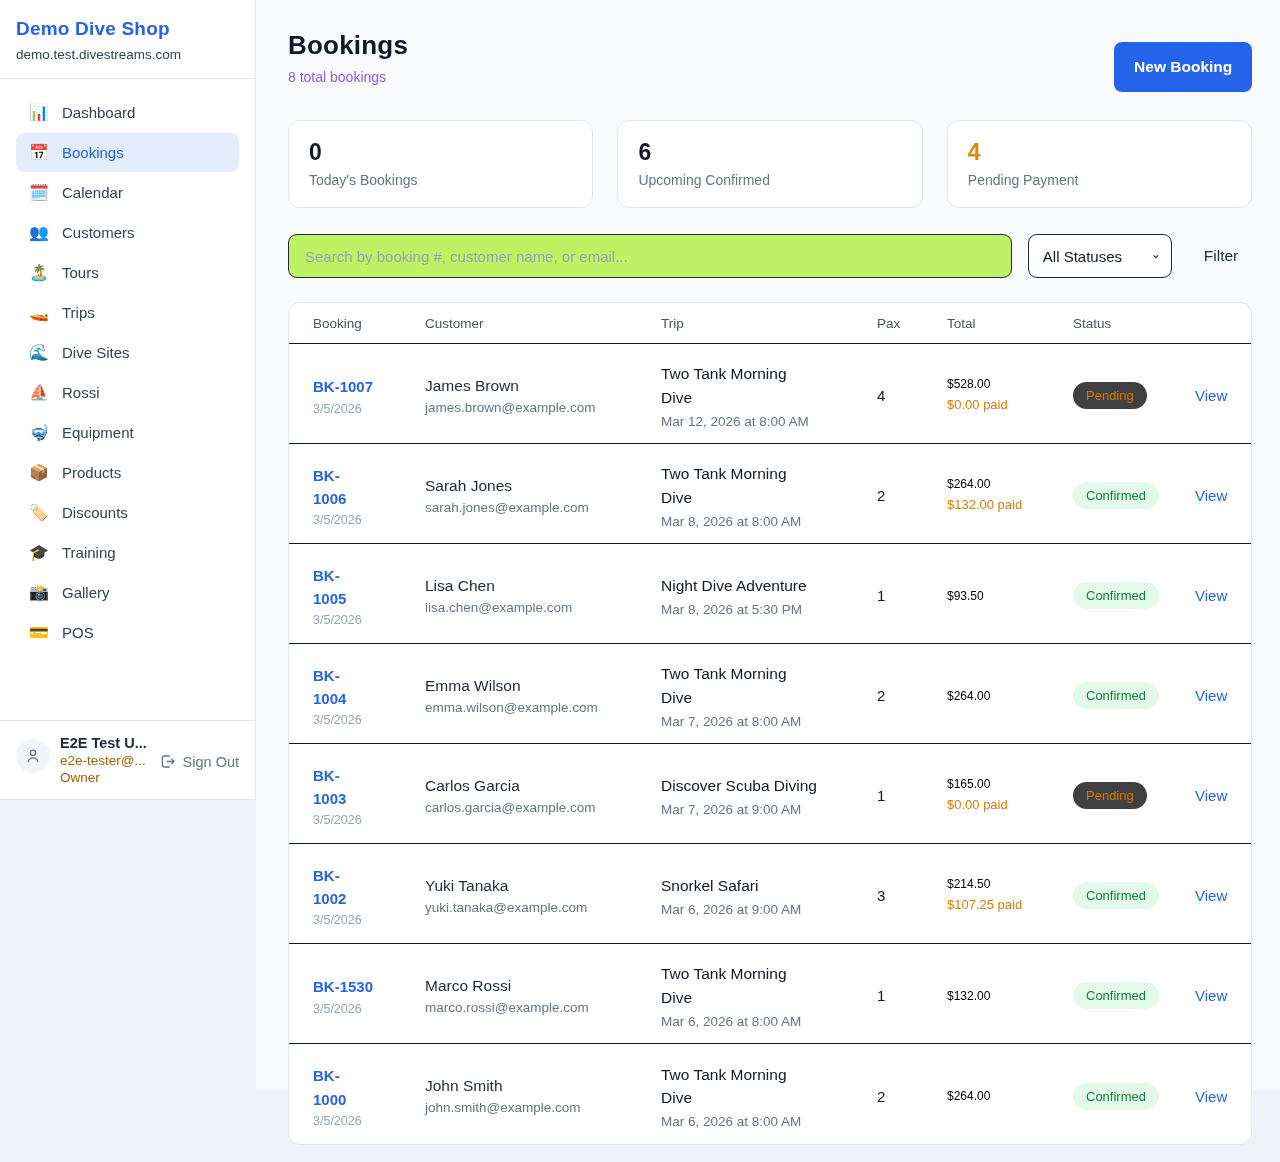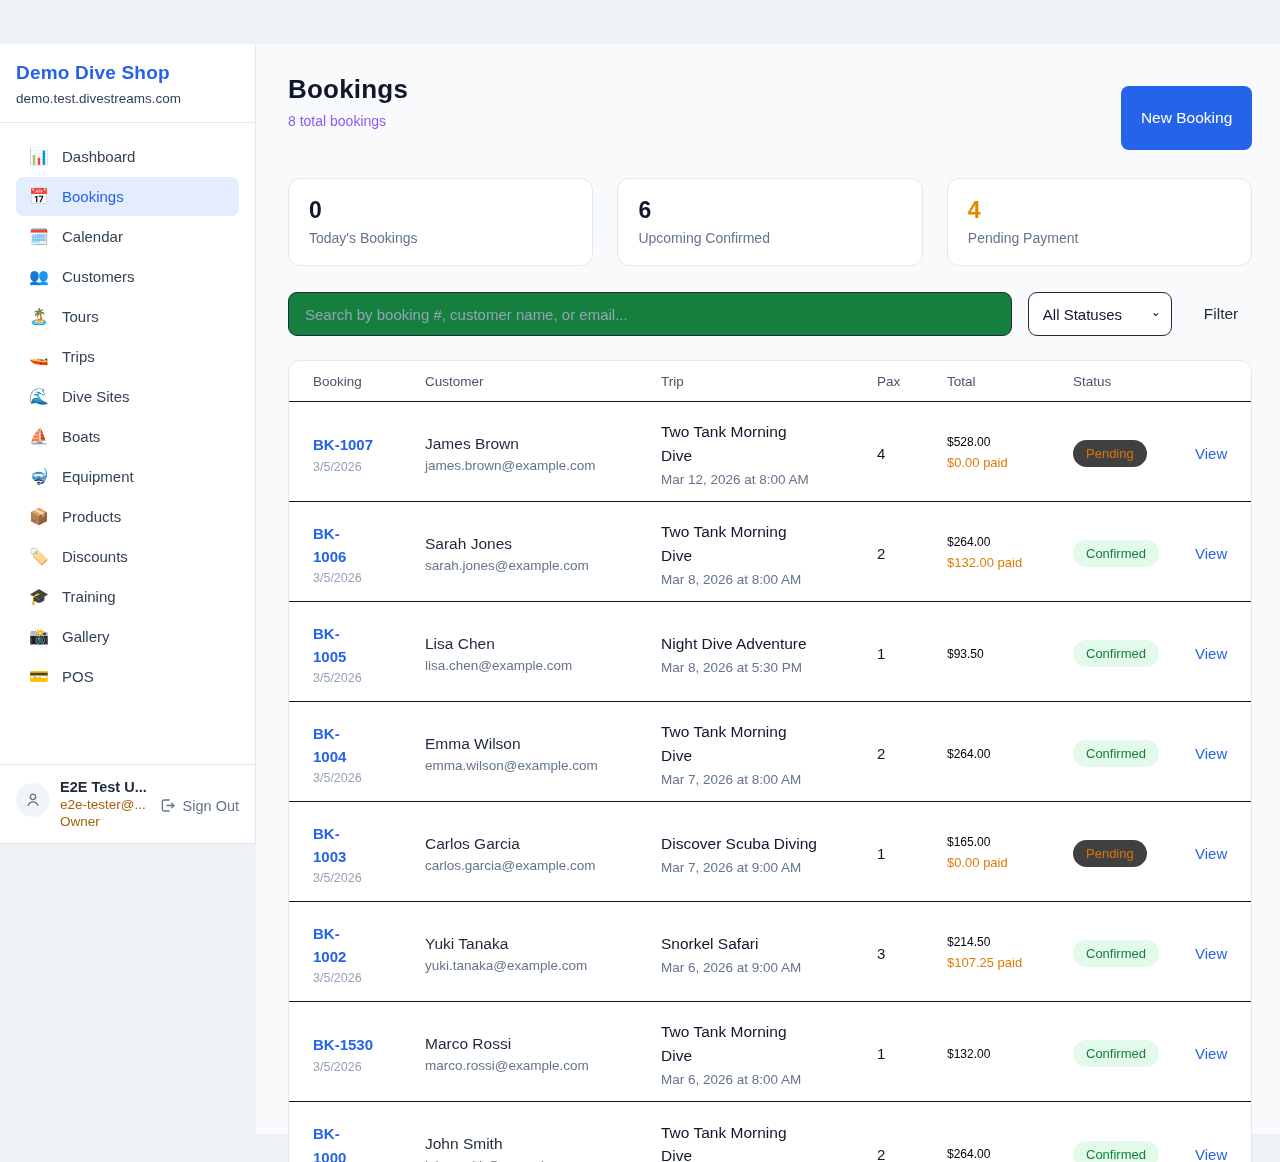--- a/index.html
+++ b/index.html
@@ -3,21 +3,21 @@
 <meta charset="utf-8">
 <style>
   * { margin:0; padding:0; box-sizing:border-box; }
   html,body { width:1280px; height:1162px; }
   body {
     font-family:"Liberation Sans", sans-serif;
     background:#eef1f6;
     color:#0f172a;
     overflow:hidden;
   }
-  .app { display:flex; width:1280px; height:1090px;margin-top:44px; }
+  .app { display:flex; width:1280px; height:1090px; }
 
   
   .sidebar-col { width:256px; flex:0 0 256px; }
   .sidebar {
     background:#ffffff;
     border-right:1px solid #e2e8f0;
     border-bottom:1px solid #e2e8f0;
     height:800px;
     display:flex; flex-direction:column;
   }
@@ -50,36 +50,36 @@
     cursor:pointer; margin-top:18px; white-space:nowrap;
   }
 
   
   .main { flex:1; background:#f8fafc; padding:30px 32px 32px 32px; }
   .page-head { display:flex; justify-content:space-between; align-items:flex-start; }
   .page-title { font-size:26px; font-weight:bold; color:#0f172a; letter-spacing:.2px; }
   .page-sub { margin-top:8px; font-size:14px; color:#8b5cf6; }
   .btn-primary {
     background:#2563eb; color:#fff; border:none; border-radius:8px;
-    font-size:15.5px; font-weight:400; padding:23px 20px; cursor:pointer;
+    font-size:15.5px; font-weight:700; padding:16px 20px; cursor:pointer;
     font-family:"Liberation Sans", sans-serif; margin-top:12px;
   }
 
   .stats { display:flex; gap:24px; margin-top:28px; }
   .stat-card {
     flex:1; background:#fff; border:1px solid #e2e8f0; border-radius:12px;
     padding:18px 20px; height:88px;
   }
   .stat-value { font-size:23px; font-weight:bold; color:#0f172a; }
   .stat-label { margin-top:6px; font-size:14px; color:#64748b; }
 
   .controls { display:flex; align-items:center; margin-top:26px; gap:16px; }
   .search-input {
     flex:1; height:44px; border:1.5px solid #1e293b; border-radius:9px;
-    padding:0 16px; font-size:15px; color:#0f172a; background:#15803d;
+    padding:0 16px; font-size:15px; color:#0f172a; background:#bef264;
     font-family:"Liberation Sans", sans-serif; outline:none;
   }
   .search-input::placeholder { color:#94a3b8; }
   .select-wrap { position:relative; }
   .status-select {
     -webkit-appearance:none; appearance:none;
     height:44px; width:144px; border:1.5px solid #1e293b; border-radius:9px;
     background:#fff; font-size:15px; color:#0f172a; padding:0 30px 0 14px;
     font-family:"Liberation Sans", sans-serif; cursor:pointer;
   }
@@ -156,21 +156,21 @@
           <div class="nav-item">
             <span class="ico">🚤</span>
             <span>Trips</span>
           </div>
           <div class="nav-item">
             <span class="ico">🌊</span>
             <span>Dive Sites</span>
           </div>
           <div class="nav-item">
             <span class="ico">⛵</span>
-            <span>Boats</span>
+            <span>Rossi</span>
           </div>
           <div class="nav-item">
             <span class="ico">🤿</span>
             <span>Equipment</span>
           </div>
           <div class="nav-item">
             <span class="ico">📦</span>
             <span>Products</span>
           </div>
           <div class="nav-item">

